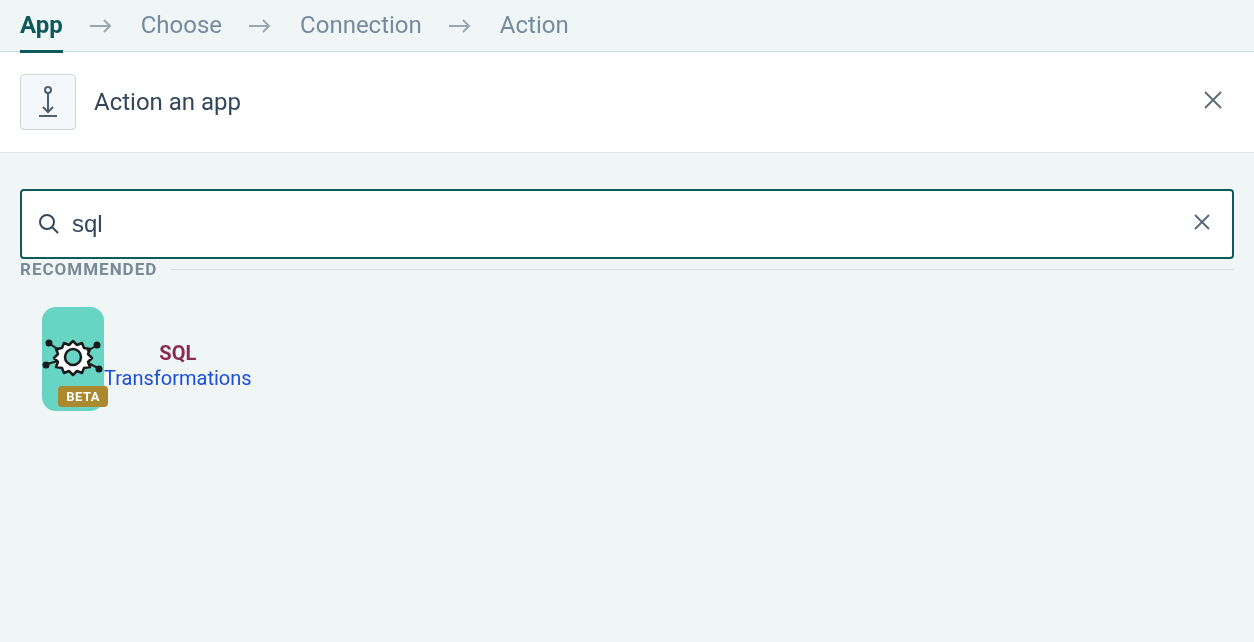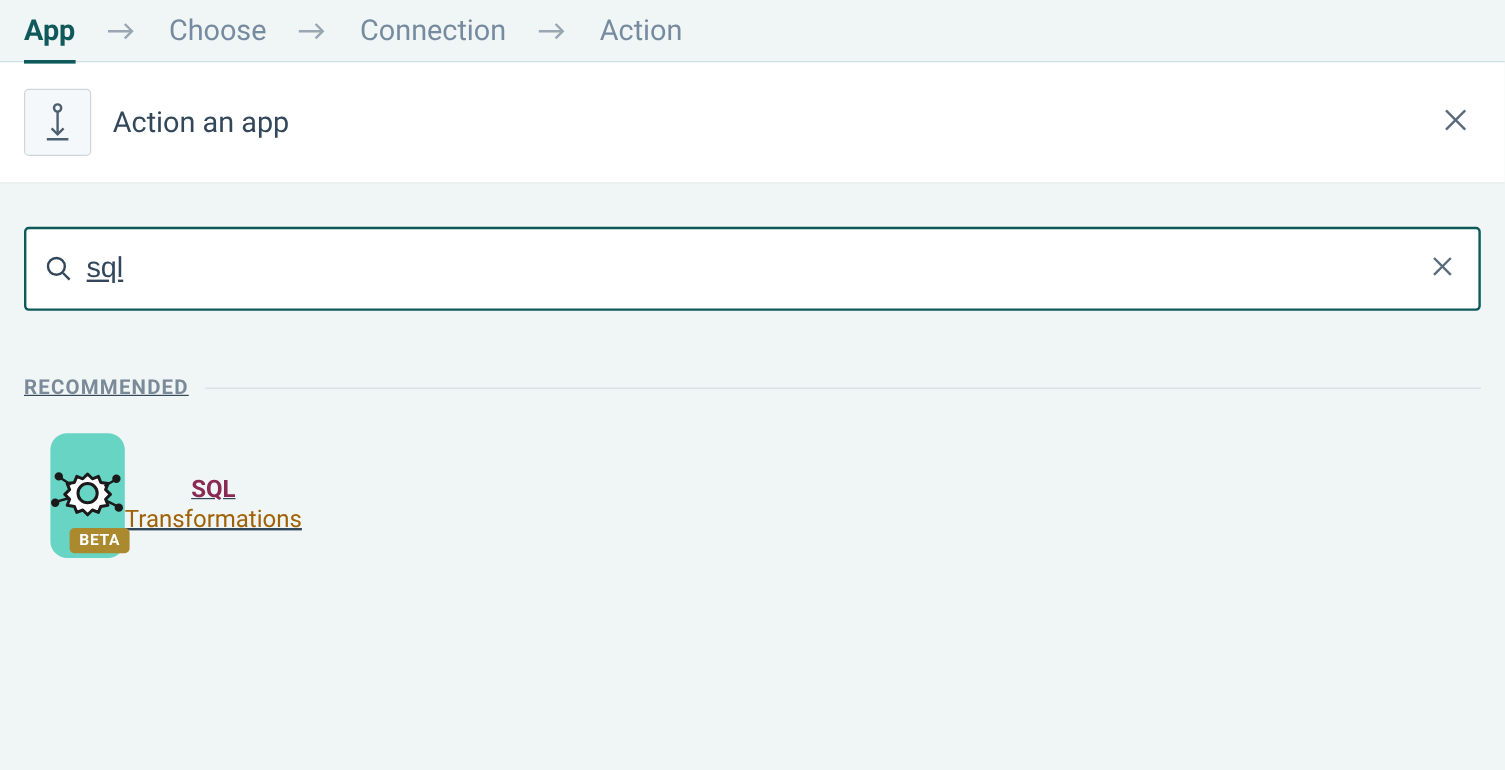--- a/index.html
+++ b/index.html
@@ -69,21 +69,20 @@
   .header-close {
     cursor: pointer;
     color: #5a6b7b;
     padding: 6px;
   }
   .header-close svg { width: 22px; height: 22px; }
 
   
   .content {
     padding: 36px 20px 20px;
-    text-decoration: underline;
   }
 
   
   .search-wrap {
     position: relative;
     border: 2px solid #0e5a5a;
     border-radius: 4px;
     background: #ffffff;
     display: flex;
     align-items: center;
@@ -108,21 +107,20 @@
     cursor: pointer;
     color: #5a6b7b;
     padding: 4px;
   }
   .search-clear svg { width: 20px; height: 20px; }
 
   
   .section-row {
     display: flex;
     align-items: center;
-    margin-top: 54px;
     margin-bottom: 28px;
   }
   .section-label {
     font-size: 17px;
     font-weight: 700;
     letter-spacing: 1px;
     color: #7a8a99;
     margin-right: 14px;
   }
   .section-line {
@@ -171,21 +169,21 @@
   .card-title {
     margin-top: 14px;
     text-align: center;
   }
   .card-title .highlight {
     color: #8a2953;
     font-weight: 700;
     font-size: 20px;
   }
   .card-title .rest {
-    color: #a16207;
+    color: #1d4ed8;
     font-size: 20px;
     line-height: 1.35;
     display: block;
   }
 </style>
 </head>
 <body>
 
 <div class="stepper">
   <div class="step active">App</div>

